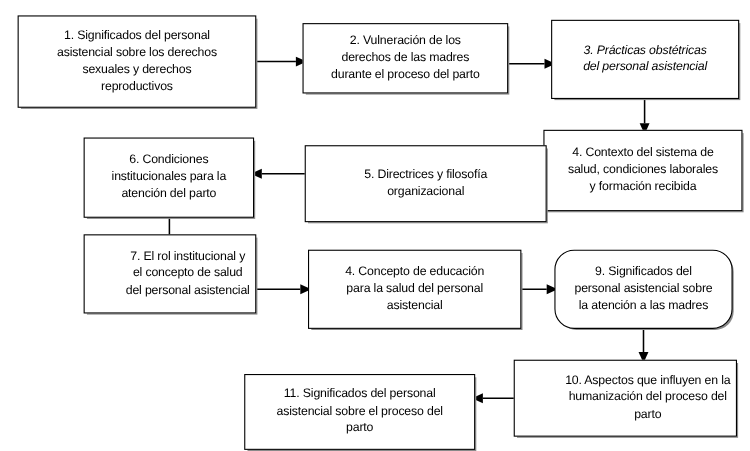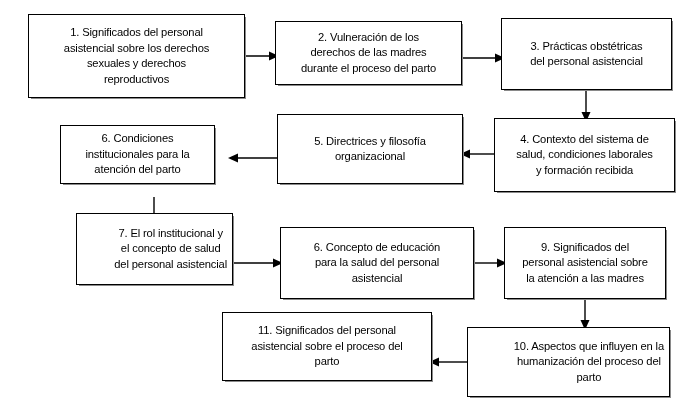--- a/index.html
+++ b/index.html
@@ -96,78 +96,78 @@
   <svg class="conn" style="left:579px; top:298px; width:12px; height:32px;" viewBox="0 0 12 32">
     <line x1="6" y1="0" x2="6" y2="22"></line>
     <polygon points="1.5,22 10.5,22 6,32"></polygon>
   </svg>
 
   <svg class="conn" style="left:429px; top:356px; width:41px; height:12px;" viewBox="0 0 41 12">
     <line x1="41" y1="6" x2="10" y2="6"></line>
     <polygon points="10,1.5 10,10.5 0,6"></polygon>
   </svg>
 
-  <div class="node" style="left:28px; top:14px; width:217px; height:84px;">
+  <div class="node" style="left:16px; top:14px; width:217px; height:84px;">
     <span class="label">1. Significados del personal
 asistencial sobre los derechos
 sexuales y derechos
 reproductivos</span>
   </div>
 
   <div class="node" style="left:275px; top:21px; width:187px; height:64px;">
     <span class="label">2. Vulneración de los
 derechos de las madres
 durante el proceso del parto</span>
   </div>
 
-  <div class="node" style="left:501px; top:18px; width:171px; height:72px;">
+  <div class="node" style="left:501px; top:18px; width:171px; height:72px;font-style:italic;">
     <span class="label">3. Prácticas obstétricas
 del personal  asistencial</span>
   </div>
 
   <div class="node" style="left:494px; top:118px; width:181px; height:74px;">
     <span class="label">4. Contexto  del sistema de
 salud, condiciones laborales
 y formación recibida</span>
   </div>
 
-  <div class="node" style="left:277px; top:114px; width:186px; height:70px;">
+  <div class="node" style="left:277px; top:132px; width:220px; height:70px;">
     <span class="label">5. Directrices y filosofía
 organizacional</span>
   </div>
 
-  <div class="node" style="left:60px; top:125px; width:155px; height:59px;align-items:center;">
+  <div class="node" style="left:76px; top:125px; width:155px; height:73px;align-items:center;">
     <span class="label">6. Condiciones
 institucionales para la
 atención del parto</span>
   </div>
 
   <div class="node" style="left:76px; top:213px; width:157px; height:72px;justify-content:flex-end;">
     <span class="label">7. El rol institucional y
 el concepto de salud
 del personal asistencial</span>
   </div>
 
   <div class="node" style="left:280px; top:227px; width:194px; height:72px;">
-    <span class="label">6. Concepto de educación
+    <span class="label">4. Concepto de educación
 para la salud del personal
 asistencial</span>
   </div>
 
-  <div class="node" style="left:504px; top:227px; width:162px; height:72px;">
+  <div class="node" style="left:504px; top:227px; width:162px; height:72px;border-radius:18px;">
     <span class="label">9. Significados del
 personal asistencial sobre
 la atención a las madres</span>
   </div>
 
   <div class="node" style="left:467px; top:327px; width:203px; height:70px;justify-content:flex-end;">
     <span class="label">10.  Aspectos que influyen en la
 humanización del proceso del
 parto</span>
   </div>
 
-  <div class="node" style="left:222px; top:312px; width:210px; height:69px;">
+  <div class="node" style="left:222px; top:340px; width:210px; height:69px;">
     <span class="label">11. Significados del personal
 asistencial sobre el proceso del
 parto</span>
   </div>
 
 </div>
 
 </body></html>

